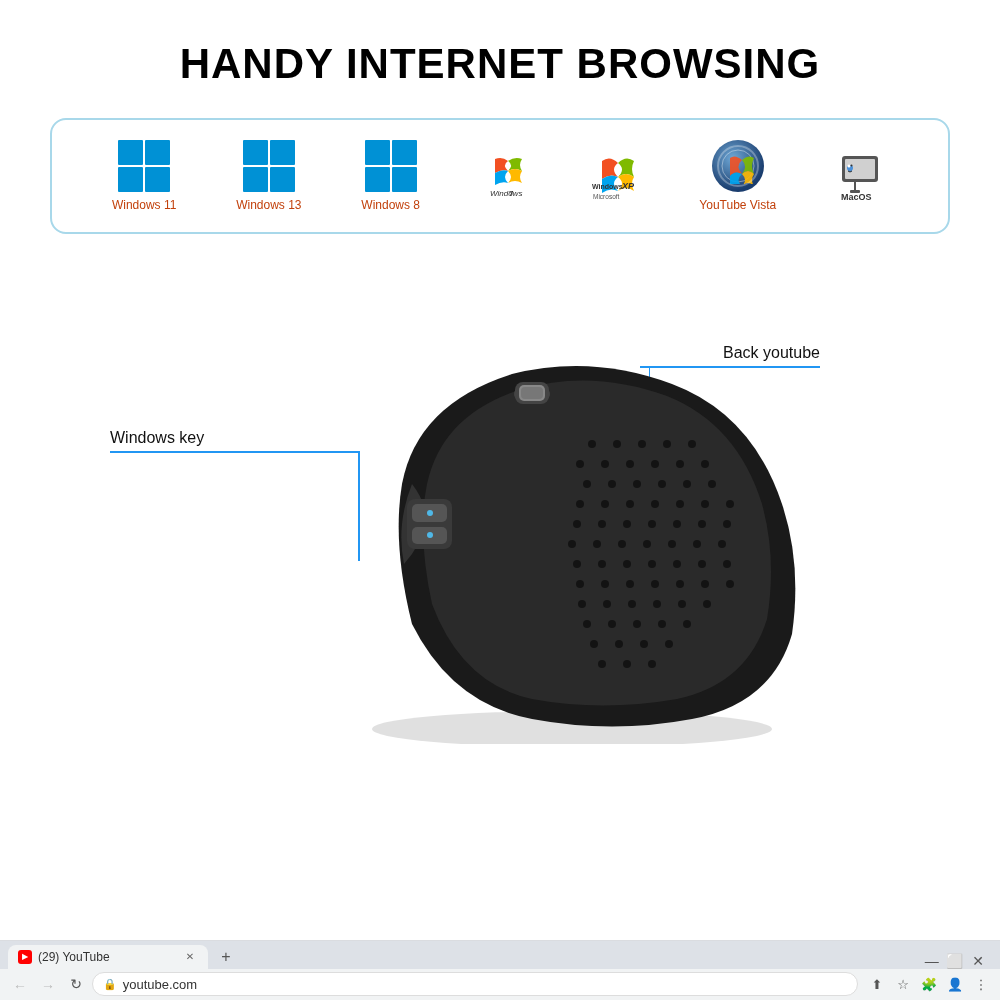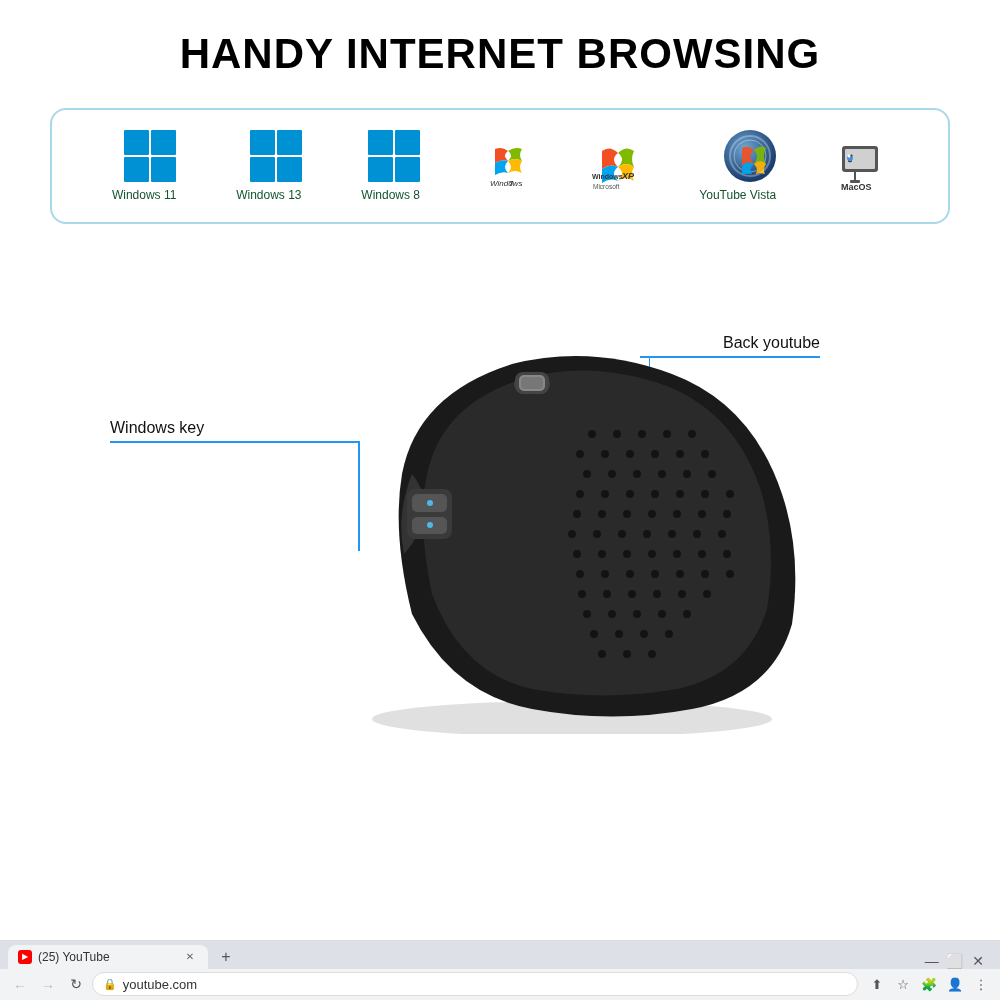--- a/index.html
+++ b/index.html
@@ -14,21 +14,21 @@
     }
 
     
     .main-content {
       width: 1000px;
       height: 940px;
       background: #ffffff;
       display: flex;
       flex-direction: column;
       align-items: center;
-      padding: 30px 40px 20px;
+      padding: 40px 40px 20px;
     }
 
     .headline {
       font-size: 42px;
       font-weight: 900;
       text-align: center;
       color: #000000;
       line-height: 1.15;
       text-transform: uppercase;
       margin-bottom: 30px;
@@ -44,27 +44,27 @@
       align-items: center;
       justify-content: space-around;
       width: 900px;
       margin-bottom: 50px;
       background: #fff;
     }
 
     .os-item {
       display: flex;
       flex-direction: column;
-      align-items: flex-end;
+      align-items: center;
       gap: 6px;
     }
 
     .os-label {
       font-size: 12px;
-      color: #14532d;
+      color: #c2410c;
       text-align: center;
       white-space: nowrap;
     }
 
     
     .win-grid-icon {
       display: grid;
       grid-template-columns: 1fr 1fr;
       gap: 2px;
       width: 52px;
@@ -542,21 +542,21 @@
     </svg>
 
   </div>
 
 </div>
 
 <div class="taskbar">
   <div class="tab-bar">
     <div class="browser-tab">
       <div class="tab-favicon"></div>
-      <span>(25) YouTube</span>
+      <span>(29) YouTube</span>
       <div class="tab-close">✕</div>
     </div>
     <div class="new-tab-btn">+</div>
     <div class="tab-bar-right">
       <span style="font-size:14px;">—</span>
       <span style="font-size:14px;">⬜</span>
       <span style="font-size:14px;">✕</span>
     </div>
   </div>
   <div class="nav-bar">

